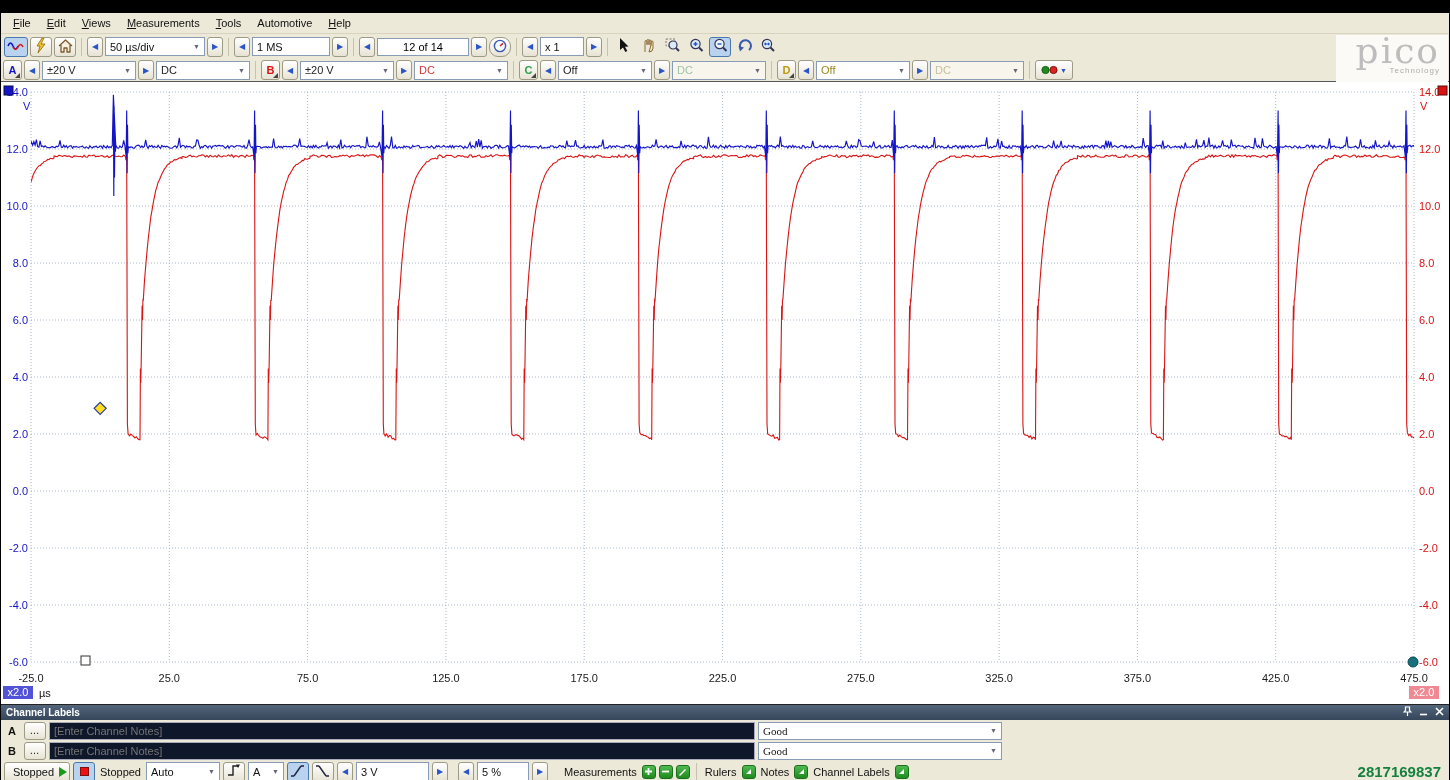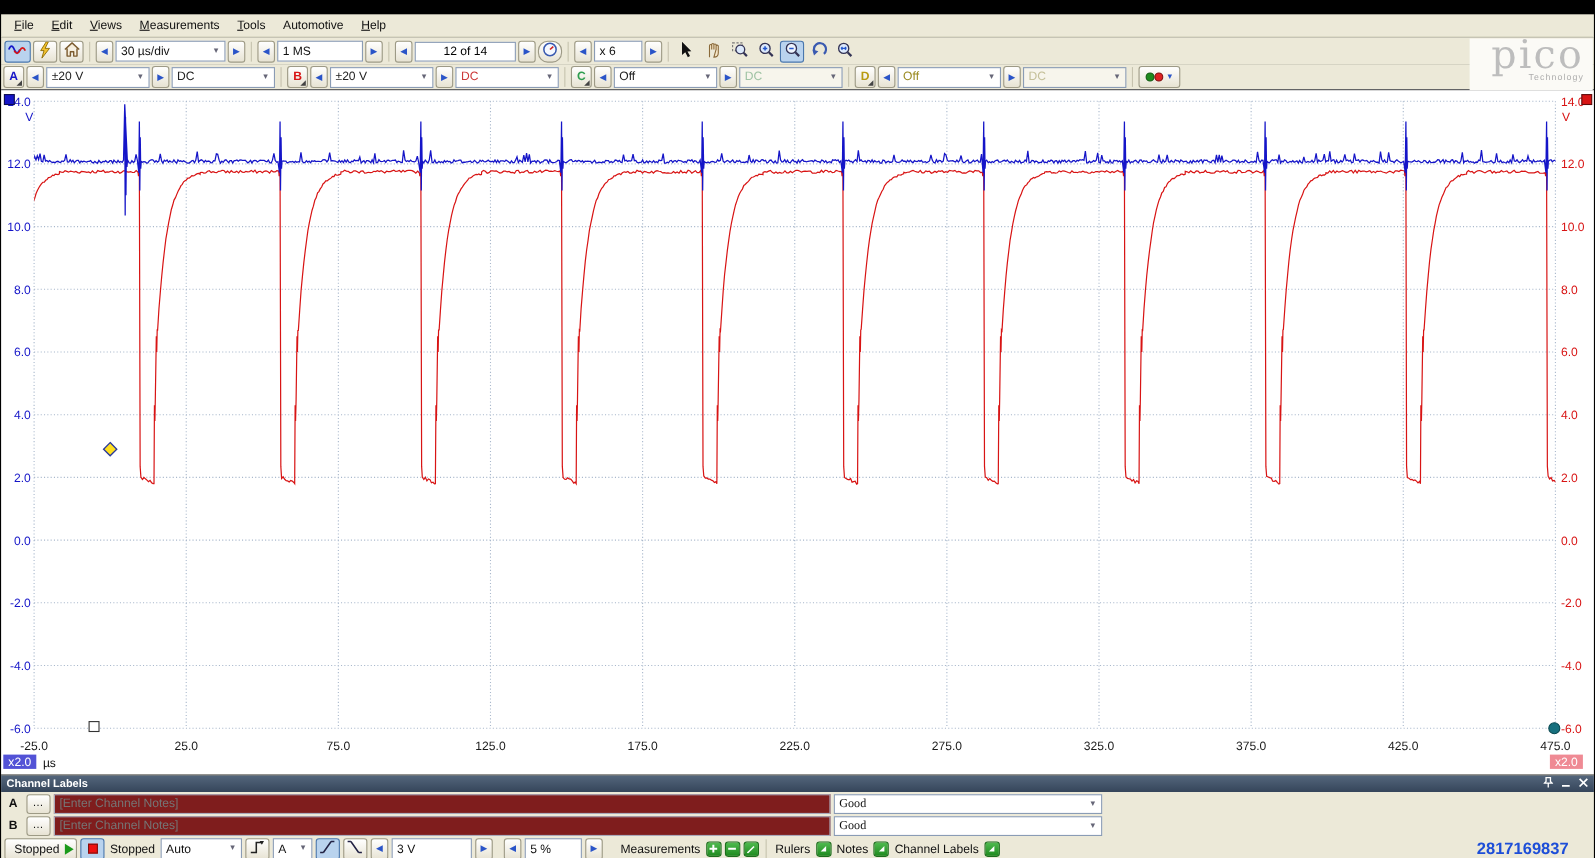--- a/index.html
+++ b/index.html
@@ -48,32 +48,32 @@
 
   
   .panel { height:56px; background:#ece9d8; border-top:1px solid #222; }
   .panel-hdr { height:15px; background:linear-gradient(#54667c,#35455a); color:#fff;
     display:flex; align-items:center; padding:0 5px; font-weight:bold; font-size:10px; }
   .panel-hdr .hicons { margin-left:auto; display:flex; gap:7px; align-items:center; }
   .panel-row { height:19px; display:flex; align-items:center; gap:3px; padding:0 2px; margin-top:1px; }
   .row-letter { width:18px; text-align:center; font-weight:bold; }
   .lbl-combo { width:394px; height:18px; }
   .dots-btn { width:20px; height:18px; font-size:10px; letter-spacing:1px; }
-  .notes-input { flex:0 0 706px; height:18px; border:1px solid #aab; background:#7f1d1d;
+  .notes-input { flex:0 0 706px; height:18px; border:1px solid #aab; background:#0f172a;
     color:#8d8d8d; padding:0 4px; font:11px "Liberation Sans","DejaVu Sans",sans-serif; }
   .good-combo { width:244px; height:18px;font-family:Liberation Serif, serif; }
 
   
   .statusbar { height:23px; background:#ece9d8; display:flex; align-items:center; gap:3px; padding:0 3px; }
   .stop-sq { width:9px; height:9px; background:#e11; border:1px solid #801010; }
   .play-tri { width:0; height:0; border-left:8px solid #1a9a1a; border-top:5px solid transparent;
     border-bottom:5px solid transparent; margin-left:5px; }
   .toggle-green { width:14px; height:14px; border-radius:3px; border:1px solid #1c6e1c;
     background:linear-gradient(#4fba4f,#1f8b1f); display:inline-flex; align-items:center; justify-content:center; }
-  .serial { margin-left:auto; margin-right:20px; font-size:15px; font-weight:bold; color:#1d4ed8; }
+  .serial { margin-left:auto; margin-right:5px; font-size:15px; font-weight:bold; color:#15803d; }
   .black-strip { height:8px; background:#000; }
   .lbl { padding:0 2px; }
 </style>
 </head>
 <body>
 
 <div class="window">
 
   <div class="menubar">
       <span class="menu-item"><u>F</u>ile</span>
@@ -99,21 +99,21 @@
     </div>
     <div class="btn">
       <span><svg width="15" height="14" viewBox="0 0 15 14">
             <path d="M1 7 L7.5 1 L14 7 M3 6 V13 H6 V9 H9 V13 H12 V6" fill="#f6eedb" stroke="#7c5c30" stroke-width="1.3" stroke-linejoin="round"></path>
           </svg></span>
     </div>
     <span class="sep"></span>
 
     <div class="spin">◀</div>
     <div class="combo" style="width:100px">
-      <span>30 µs/div</span>
+      <span>50 µs/div</span>
       <span class="dd">▼</span>
     </div>
     <div class="spin">▶</div>
     <span class="sep"></span>
 
     <div class="spin">◀</div>
     <div class="combo" style="width:78px">
       <span>1 MS</span>
     </div>
     <div class="spin">▶</div>
@@ -125,21 +125,21 @@
     <div class="btn" style="border-radius:9px;width:22px">
       <span><svg width="14" height="14" viewBox="0 0 14 14">
             <circle cx="7" cy="7" r="5.6" fill="#f4f8ff" stroke="#3a5ab0" stroke-width="1.4"></circle>
             <path d="M7 7 L10 4.4" stroke="#d02020" stroke-width="1.5"></path>
           </svg></span>
     </div>
     <span class="sep"></span>
 
     <div class="spin">◀</div>
     <div class="combo" style="width:44px">
-      <span>x 6</span>
+      <span>x 1</span>
     </div>
     <div class="spin">▶</div>
     <span class="sep"></span>
 
     <div class="btn" style="border:none;background:none">
       <span><svg width="12" height="15" viewBox="0 0 12 15">
             <polygon points="2,0 2,12 5,9.5 7.3,14 9.3,13 7,8.8 10.5,8.5" fill="#111"></polygon>
           </svg></span>
     </div>
     <div class="btn" style="border:none;background:none">

